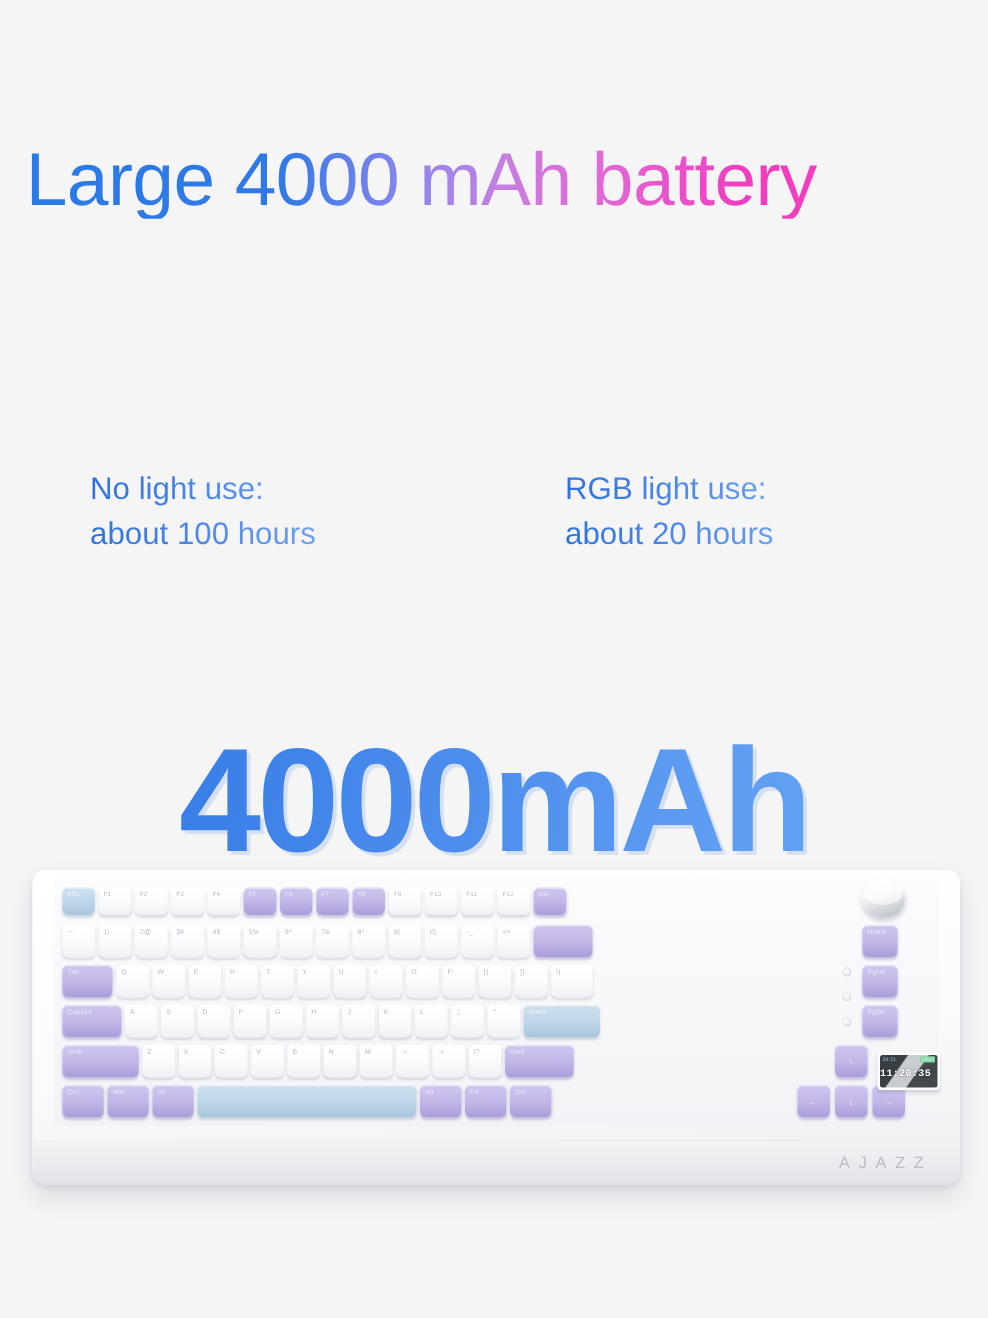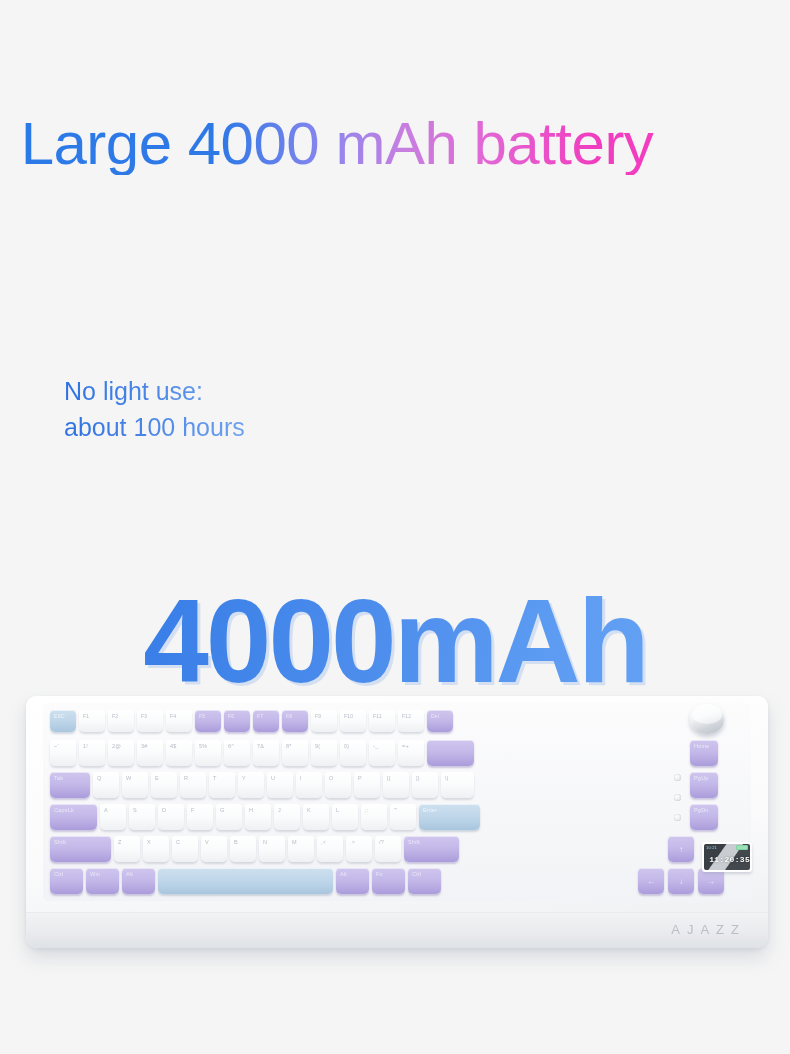--- a/index.html
+++ b/index.html
@@ -63,21 +63,21 @@
   .subcol {
     position: absolute;
     font-size: 25px;
     line-height: 1.42;
     font-weight: 400;
     white-space: nowrap;
   }
 
   .subcol .l1, .subcol .l2 { display: block; }
 
-  .subcol-left { left: 64px; top: 0; }
+  .subcol-left { left: 72px; top: 0; }
   .subcol-right { left: 452px; top: 0; }
 
   .grad-blue-a {
     background-image: linear-gradient(90deg, #2e72e0 0%, #4a85e8 45%, #6ea2ef 100%);
     -webkit-background-clip: text;
     background-clip: text;
     color: transparent;
     -webkit-text-fill-color: transparent;
   }
   .grad-blue-b {
@@ -292,21 +292,21 @@
   .lcd-batt {
     width: 12px; height: 5px;
     border-radius: 1px;
     background: #9be2b8;
     border: 0.5px solid #7fd4a2;
   }
   .lcd-time {
     position: absolute;
     left: 0; right: 0;
     top: 11px;
-    text-align: right;
+    text-align: left;
     font-size: 8px;
     font-weight: 700;
     color: #fdfdfd;
     letter-spacing: 0.3px;
     font-family: "Liberation Mono", "DejaVu Sans Mono", monospace;
     text-shadow: 0 0 2px rgba(0,0,0,0.5);
   }
 
   
   .arrows { position: absolute; left: 612px; top: 140px; }
@@ -338,20 +338,24 @@
 
   <h1 class="headline">Large 4000 mAh battery</h1>
 
   <div class="subrow">
 
     <div class="subcol subcol-left grad-blue-a">
       <span class="l1">No light use:</span>
       <span class="l2">about 100 hours</span>
     </div>
 
+    <div class="subcol subcol-right grad-blue-b">
+      <span class="l1">RGB light use:</span>
+      <span class="l2">about 20 hours</span>
+    </div>
 
   </div>
 
   <div class="bignum-wrap">
     <span class="bignum">4000mAh</span>
   </div>
 
   <div class="kb">
     <div class="kb-case">
       <div class="kb-plate"></div>

